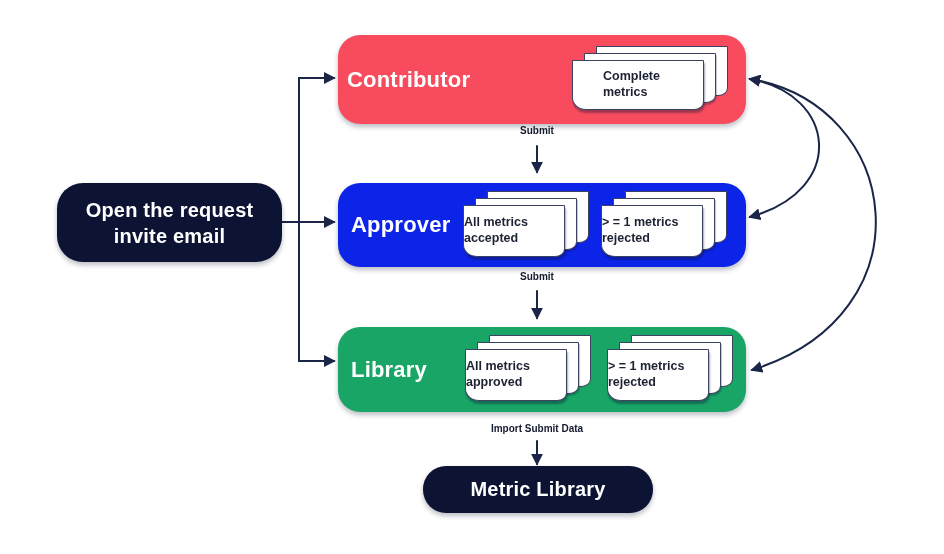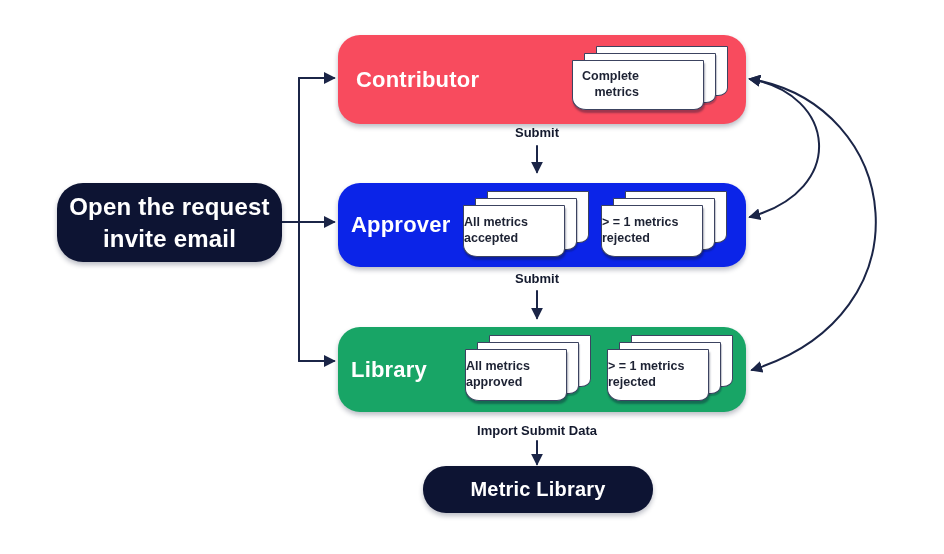--- a/index.html
+++ b/index.html
@@ -8,47 +8,47 @@
     font-family:"Liberation Sans","DejaVu Sans",sans-serif;
   }
   svg.arrows{position:absolute;left:0;top:0;z-index:1;}
   .node{
     position:absolute;z-index:2;display:flex;align-items:center;
     box-shadow:0 3px 5px rgba(13,20,51,.28);
   }
   .node .title{
     color:#ffffff;font-weight:700;font-size:22px;letter-spacing:.2px;white-space:pre-line;
   }
-  .node.contributor{left:338px;top:35px;width:408px;height:89px;border-radius:22px;background:#f84b5e;padding-left:18px;box-sizing:border-box;}
+  .node.contributor{left:338px;top:35px;width:408px;height:89px;border-radius:22px;background:#f84b5e;padding-left:9px;box-sizing:border-box;}
   .node.reviewer{left:338px;top:183px;width:408px;height:84px;border-radius:22px;background:#0b24e8;padding-left:13px;box-sizing:border-box;}
   .node.approver{left:338px;top:327px;width:408px;height:85px;border-radius:22px;background:#18a566;padding-left:13px;box-sizing:border-box;}
   .node.open-email{left:57px;top:183px;width:225px;height:79px;border-radius:26px;background:#0d1433;justify-content:center;}
-  .node.open-email .title{font-size:24px;text-align:center;line-height:1.3;}
+  .node.open-email .title{font-size:20px;text-align:center;line-height:1.3;}
   .node.metric-library{left:423px;top:466px;width:230px;height:47px;border-radius:23px;background:#0d1433;justify-content:center;}
   .node.metric-library .title{font-size:20px;}
   .stack{position:absolute;z-index:3;--cw:102px;--ch:52px;}
   .stack.wide{--cw:132px;--ch:50px;}
   .card{
     position:absolute;width:var(--cw);height:var(--ch);background:#ffffff;
     border:1px solid #3c4360;box-sizing:border-box;
     border-radius:1px 1px 10px 14px / 1px 1px 8px 12px;
   }
   .card.b2{left:24px;top:0;}
   .card.b1{left:12px;top:7px;box-shadow:1px 2px 1px rgba(13,20,51,.25);}
   .card.front{
     left:0;top:14px;display:flex;align-items:center;
     box-shadow:1px 3px 2px rgba(13,20,51,.38);
   }
   .card-text{
     font-size:12.5px;font-weight:600;color:#1d2233;line-height:1.25;white-space:pre-line;
   }
-  .stack.wide .card-text{padding-left:9px;text-align:right;}
+  .stack.wide .card-text{padding-left:30px;}
   .edge-label{
     position:absolute;z-index:2;width:100px;text-align:center;
-    font-size:13px;font-weight:700;color:#141a2e;
+    font-size:10px;font-weight:700;color:#141a2e;
   }
   .edge-label.wide{width:160px;}
 </style>
 </head>
 <body>
 
 <div class="stage">
 
   <svg class="arrows" width="944" height="554" viewBox="0 0 944 554">
     <defs>

